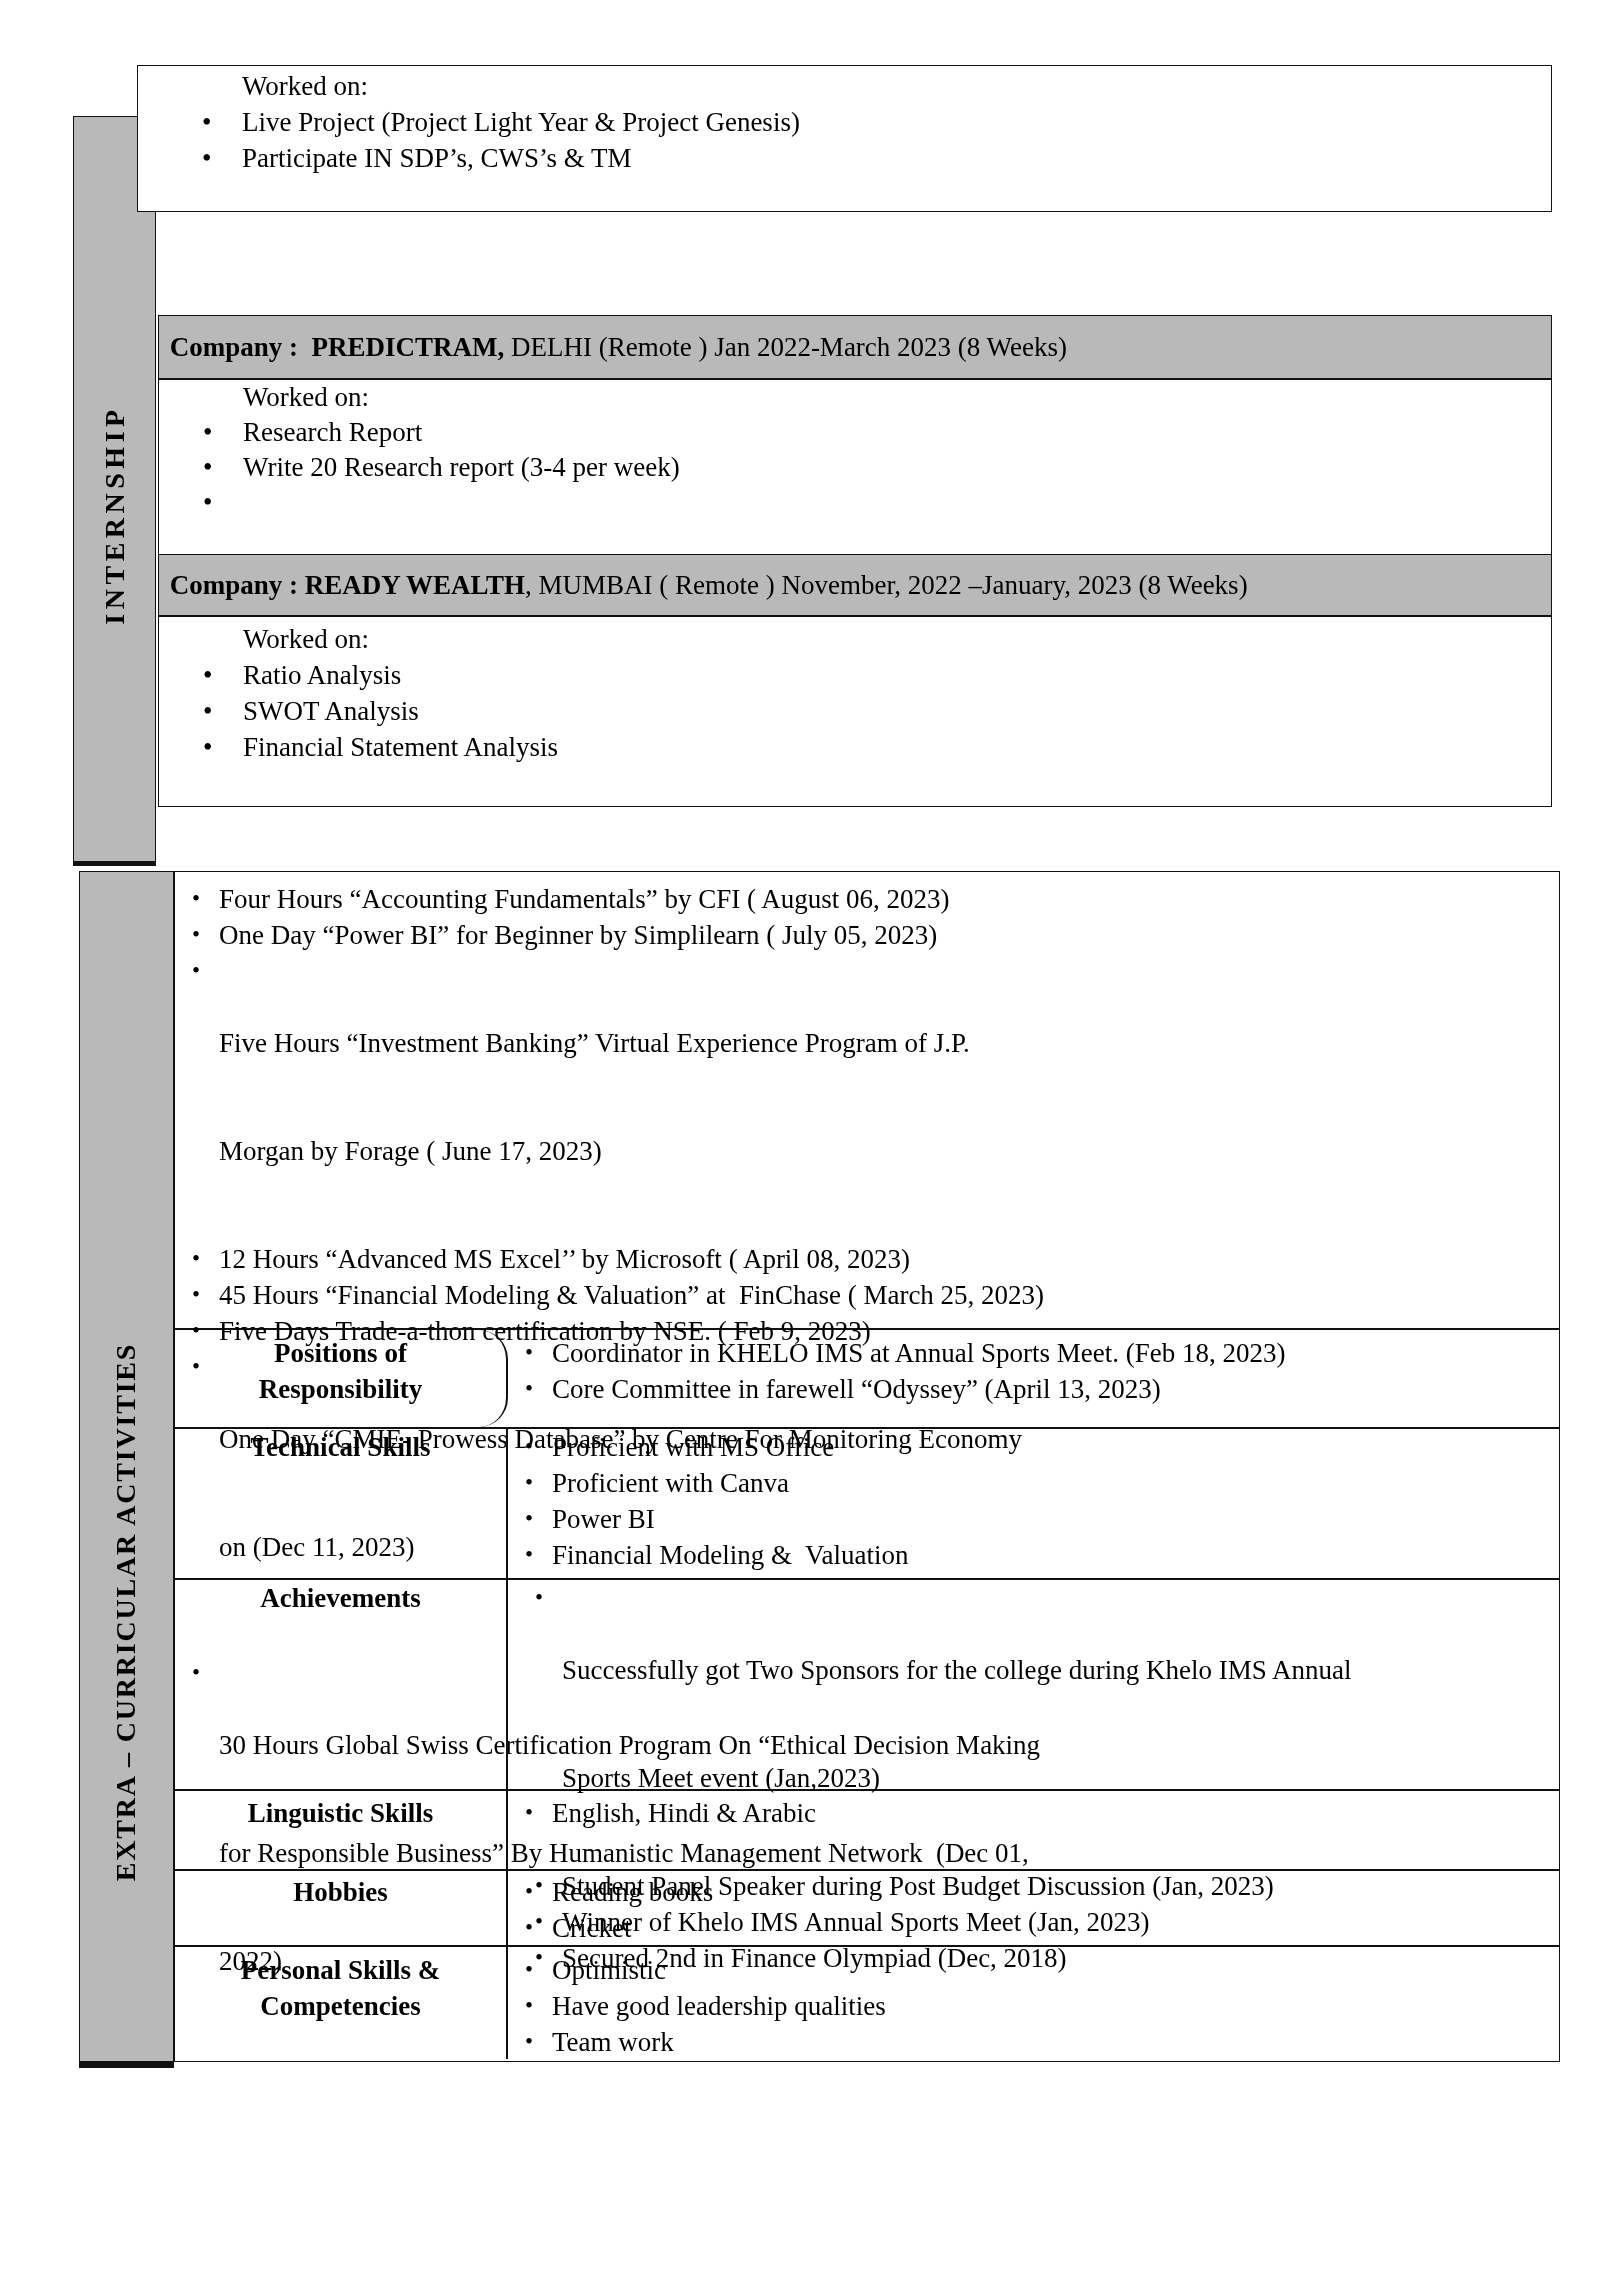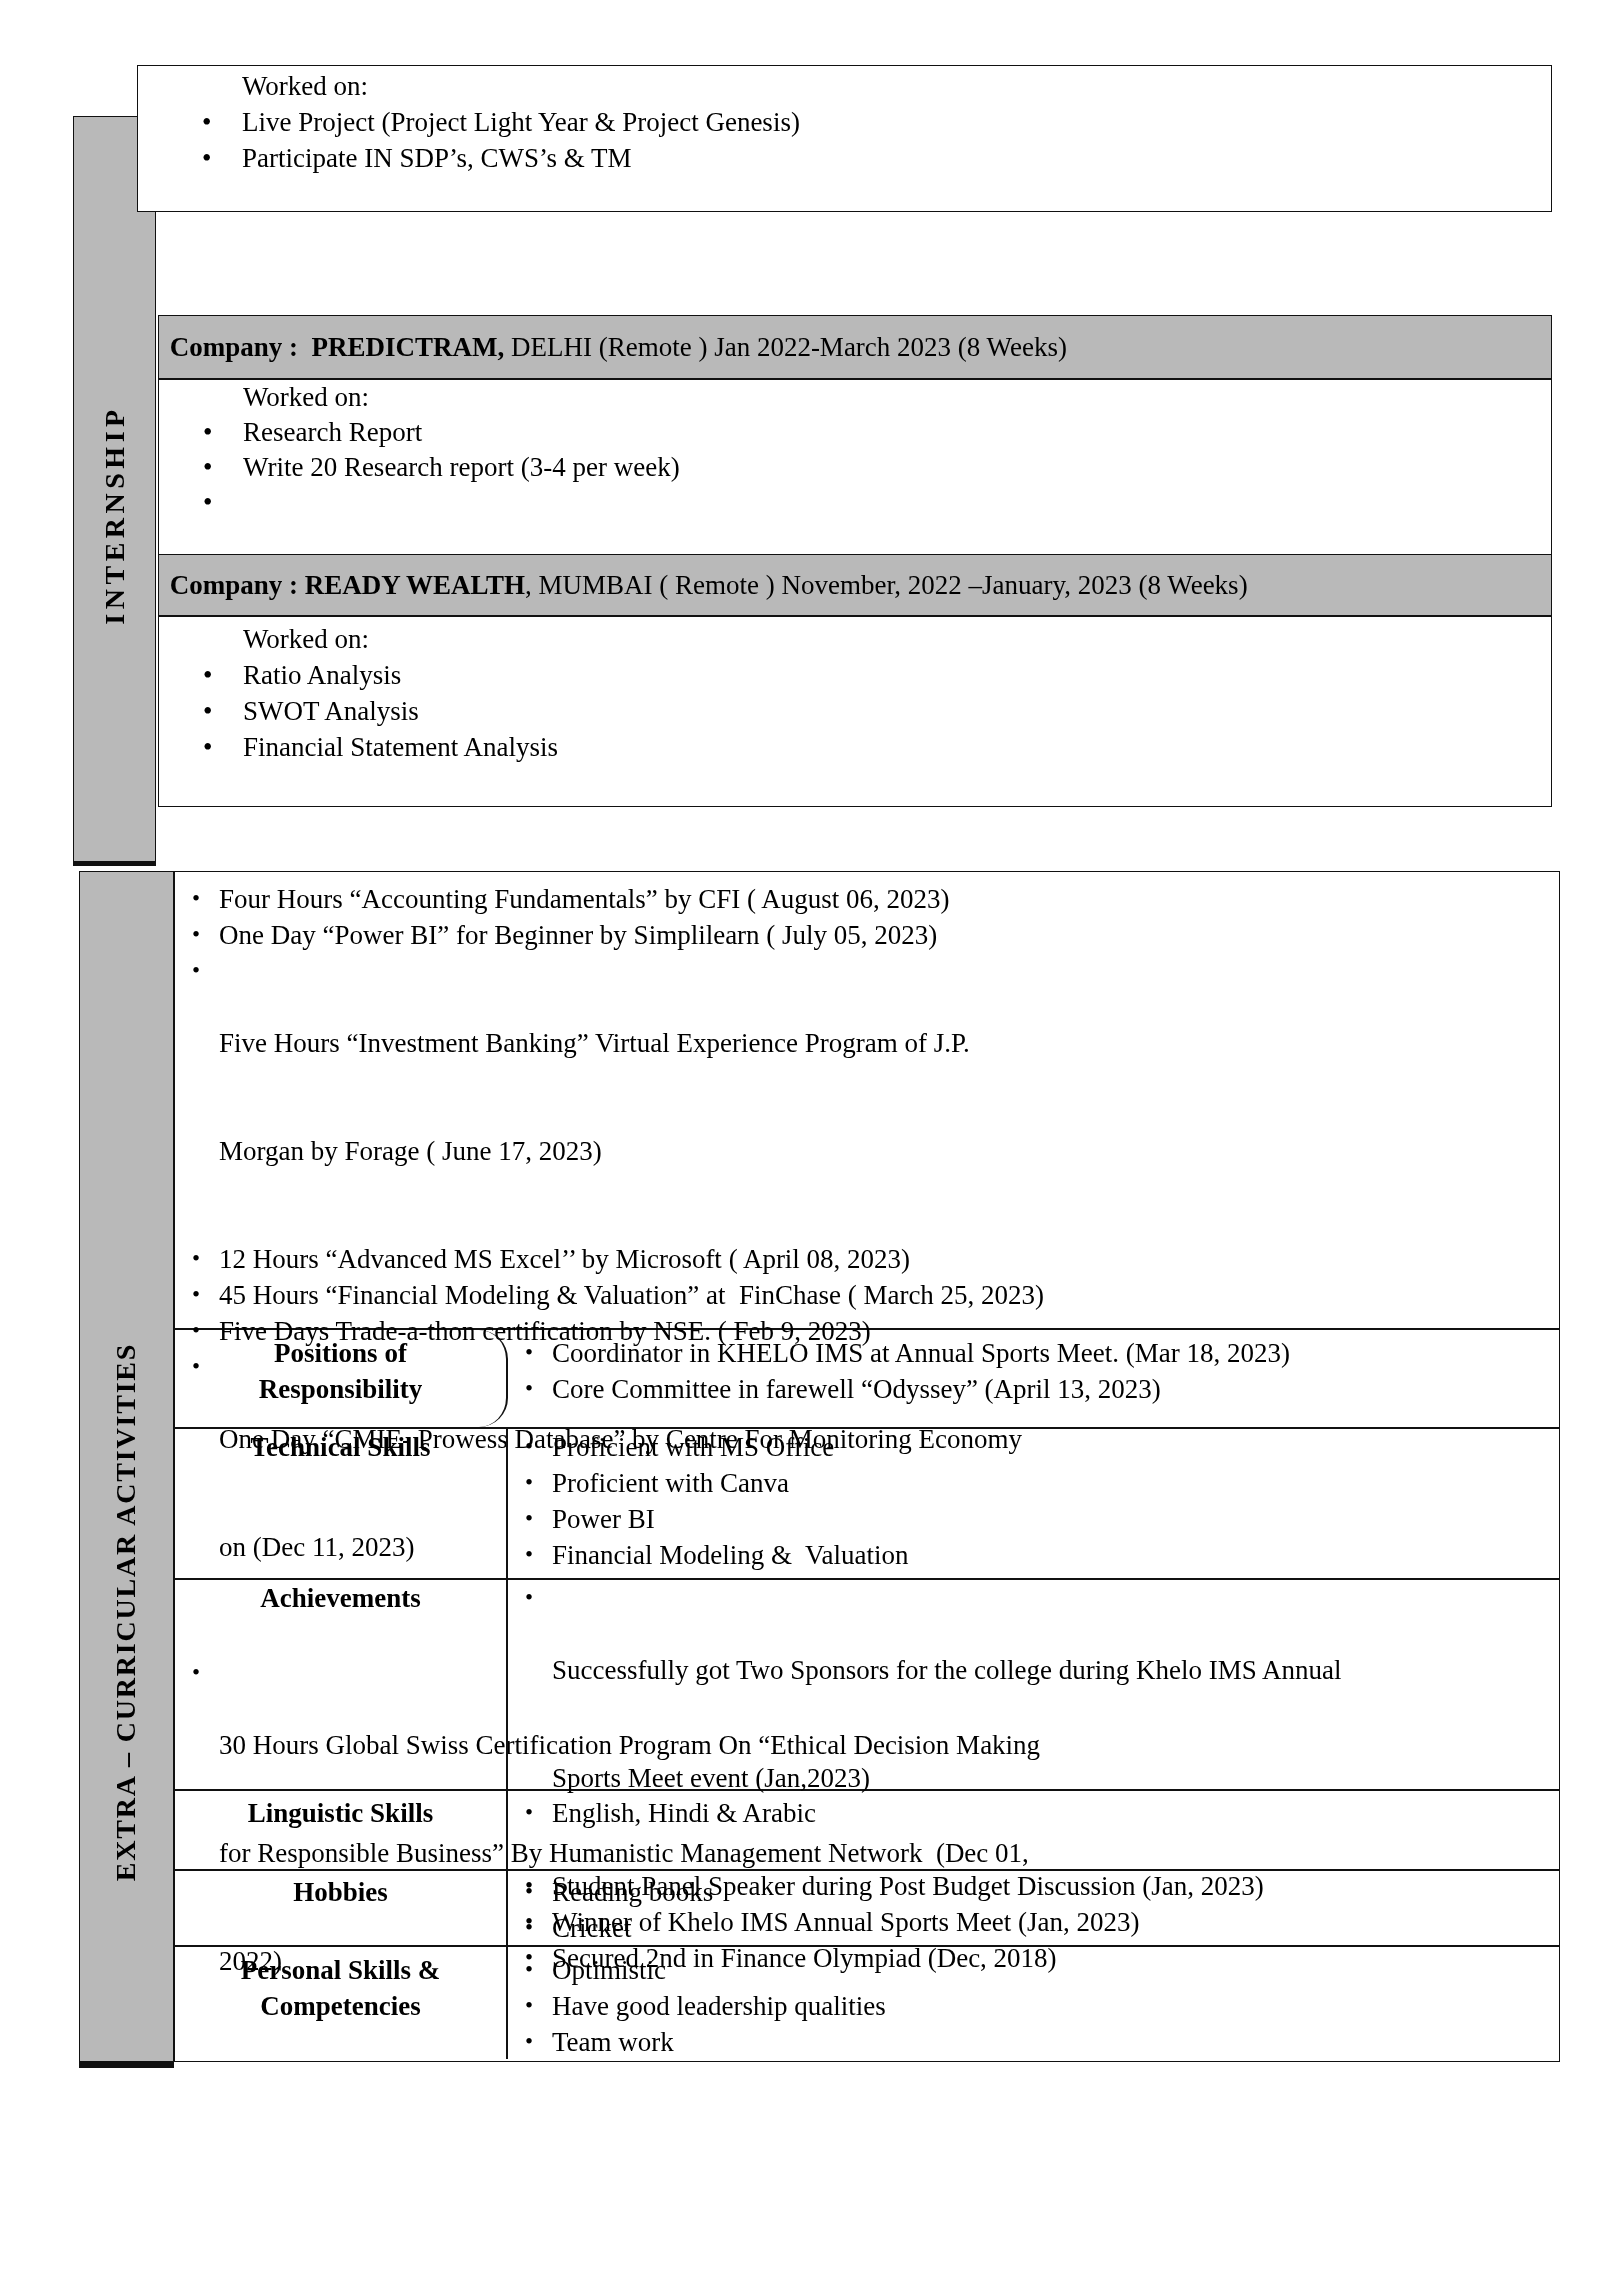--- a/index.html
+++ b/index.html
@@ -168,21 +168,21 @@
     </div>
 
     <div class="row" style="height:99px;">
       <div class="labelcell" style="padding-top:4.5px;border-radius:29px;">
         <div>Positions of</div>
         <div>Responsibility</div>
       </div>
       <div class="contentcell" style="padding-top:4.5px;">
         <div class="b2">
           <span class="dot">•</span>
-          <span class="txt">Coordinator in KHELO IMS at Annual Sports Meet. (Mar 18, 2023)</span>
+          <span class="txt">Coordinator in KHELO IMS at Annual Sports Meet. (Feb 18, 2023)</span>
         </div>
         <div class="b2">
           <span class="dot">•</span>
           <span class="txt">Core Committee in farewell “Odyssey” (April 13, 2023)</span>
         </div>
       </div>
     </div>
 
     <div class="row" style="height:151px;">
       <div class="labelcell">
@@ -201,21 +201,21 @@
           <span class="dot">•</span>
           <span class="txt">Power BI</span>
         </div>
         <div class="b2">
           <span class="dot">•</span>
           <span class="txt">Financial Modeling &amp;  Valuation</span>
         </div>
       </div>
     </div>
 
-    <div class="row" style="height:211px;">
+    <div class="row" style="height:211px;gap:10px;">
       <div class="labelcell">
         <div>Achievements</div>
       </div>
       <div class="contentcell">
         <div class="b2">
           <span class="dot">•</span>
           <span class="txt">
             <div>Successfully got Two Sponsors for the college during Khelo IMS Annual</div>
             <div>Sports Meet event (Jan,2023)</div>
           </span>

